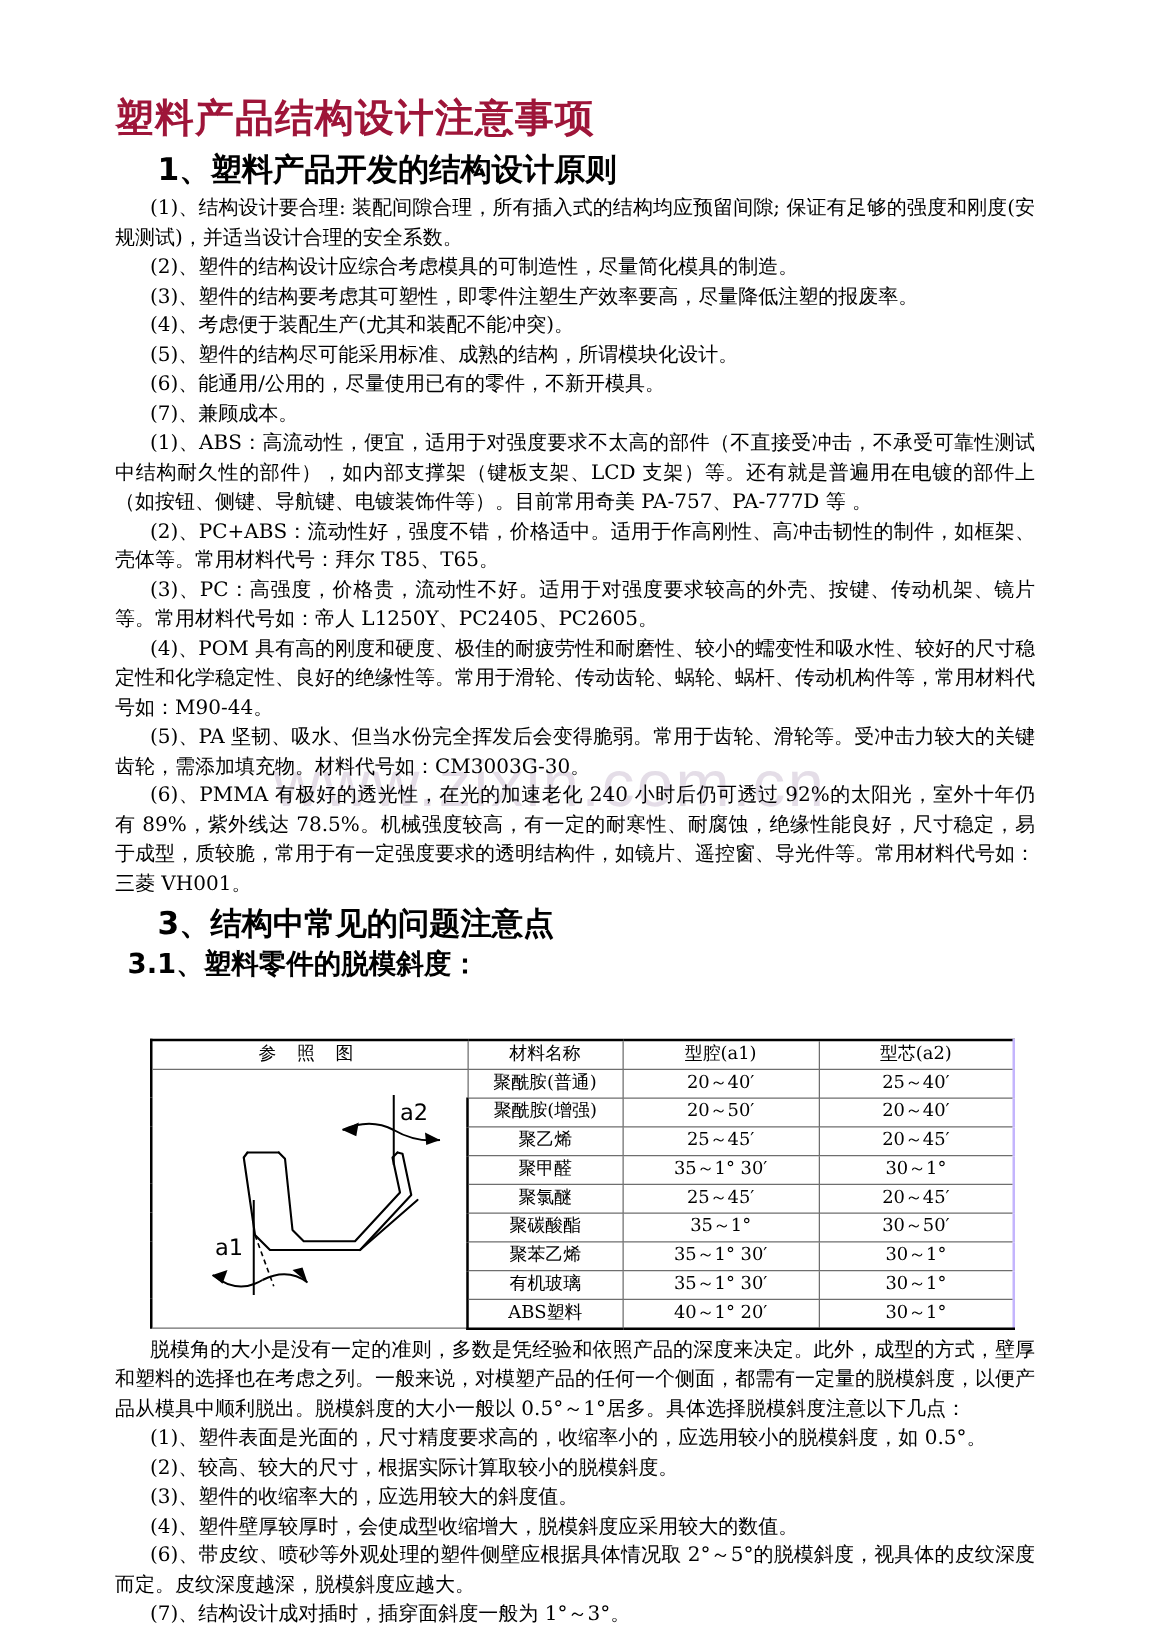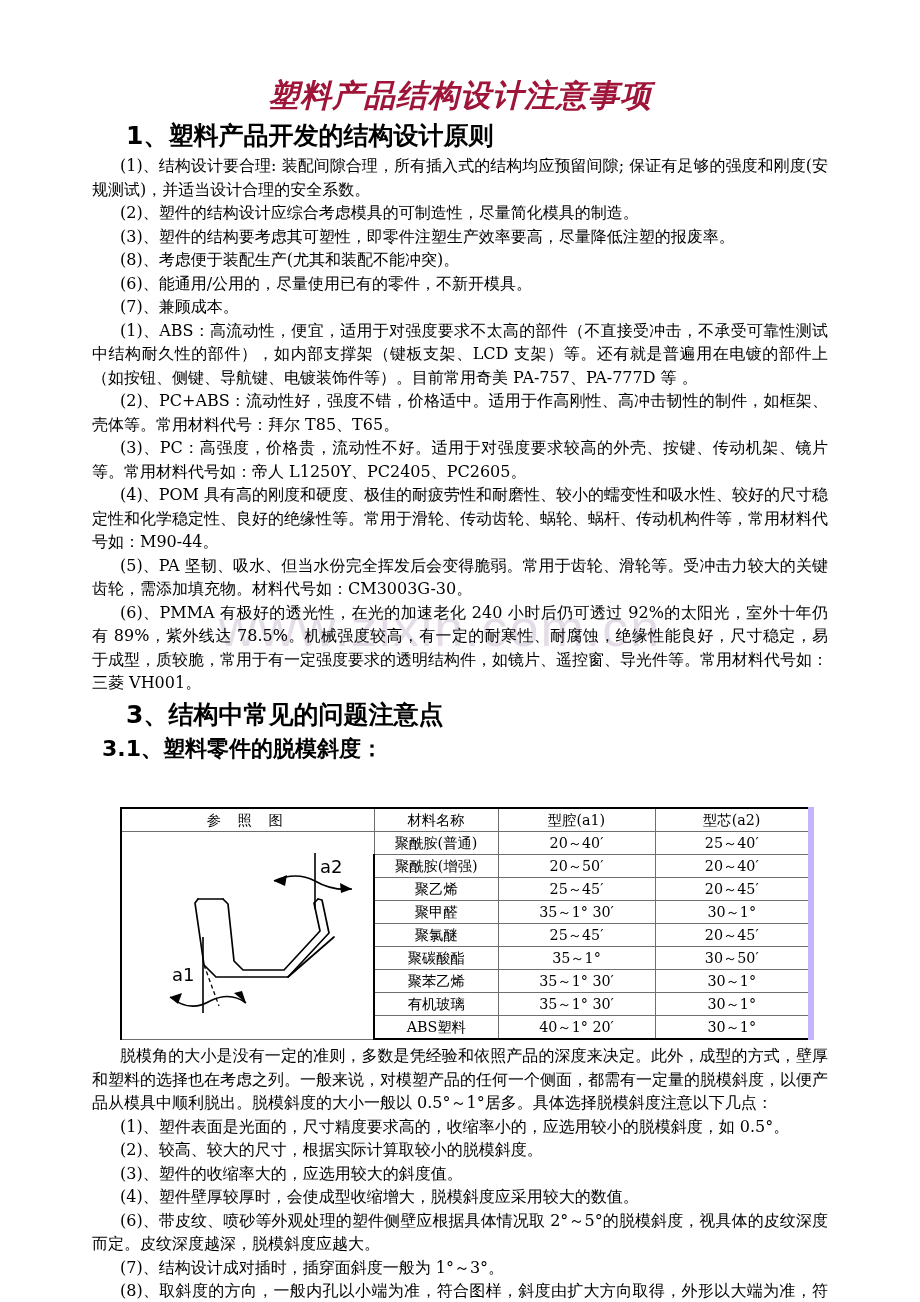--- a/index.html
+++ b/index.html
@@ -34,29 +34,28 @@
     white-space: nowrap;
     z-index: 0;
   }
   #content {
     position: relative;
     z-index: 2;
     padding: 78px 92px 0 92px;
     box-sizing: border-box;
   }
   .doc-title {
-    text-align: center;
+    text-align: left;
     color: #9e1539;
     font-family: "DejaVu Serif", "Liberation Serif", serif;
     font-weight: bold;
     font-size: 31px;
     line-height: 1.15;
     margin: 0 0 6px 0;
     letter-spacing: 1px;
-    font-style: italic;
   }
   .h1 {
     font-family: "DejaVu Sans", "Liberation Sans", sans-serif;
     font-weight: bold;
     font-size: 25px;
     margin: 4px 0 2px 0;
     padding-left: 34px;
     line-height: 1.3;
     letter-spacing: 0px;
   }
@@ -91,21 +90,21 @@
     text-align: center;
     vertical-align: middle;
     padding: 1px 2px;
     font-weight: normal;
     height: 20px;
     line-height: 1.15;
   }
   table.draft .outer-top td { border-top: 2px solid #000; }
   table.draft tr:last-child td { border-bottom: 2px solid #000; }
   table.draft td:first-child { border-left: 2px solid #000; }
-  table.draft td:last-child { border-right: 6px solid #c4b5fd; }
+  table.draft td:last-child { border-right: 2px solid #c4b5fd; }
   col.c1 { width: 253px; }
   col.c2 { width: 124px; }
   col.c3 { width: 157px; }
   col.c4 { width: 156px; }
   .hdr-ref { letter-spacing: 6px; padding-left: 6px; }
   .fig-cell {
     padding: 0 !important;
     vertical-align: middle;
     text-align: center;
   }
@@ -121,21 +120,22 @@
   <div id="watermark">www.zixin.com.cn</div>
 
   <div id="content">
 
     <h1 class="doc-title">塑料产品结构设计注意事项</h1>
 
     <div class="h1">1、塑料产品开发的结构设计原则</div>
     <p class="body">(1)、结构设计要合理: 装配间隙合理，所有插入式的结构均应预留间隙; 保证有足够的强度和刚度(安规测试)，并适当设计合理的安全系数。</p>
     <p class="body">(2)、塑件的结构设计应综合考虑模具的可制造性，尽量简化模具的制造。</p>
     <p class="body">(3)、塑件的结构要考虑其可塑性，即零件注塑生产效率要高，尽量降低注塑的报废率。</p>
-    <p class="body">(8)、考虑便于装配生产(尤其和装配不能冲突)。</p>
+    <p class="body">(4)、考虑便于装配生产(尤其和装配不能冲突)。</p>
+    <p class="body">(5)、塑件的结构尽可能采用标准、成熟的结构，所谓模块化设计。</p>
     <p class="body">(6)、能通用/公用的，尽量使用已有的零件，不新开模具。</p>
     <p class="body">(7)、兼顾成本。</p>
 
     <p class="body">(1)、ABS：高流动性，便宜，适用于对强度要求不太高的部件（不直接受冲击，不承受可靠性测试中结构耐久性的部件），如内部支撑架（键板支架、LCD 支架）等。还有就是普遍用在电镀的部件上（如按钮、侧键、导航键、电镀装饰件等）。目前常用奇美 PA-757、PA-777D 等 。</p>
     <p class="body">(2)、PC+ABS：流动性好，强度不错，价格适中。适用于作高刚性、高冲击韧性的制件，如框架、壳体等。常用材料代号：拜尔 T85、T65。</p>
     <p class="body">(3)、PC：高强度，价格贵，流动性不好。适用于对强度要求较高的外壳、按键、传动机架、镜片等。常用材料代号如：帝人 L1250Y、PC2405、PC2605。</p>
     <p class="body">(4)、POM 具有高的刚度和硬度、极佳的耐疲劳性和耐磨性、较小的蠕变性和吸水性、较好的尺寸稳定性和化学稳定性、良好的绝缘性等。常用于滑轮、传动齿轮、蜗轮、蜗杆、传动机构件等，常用材料代号如：M90-44。</p>
     <p class="body">(5)、PA 坚韧、吸水、但当水份完全挥发后会变得脆弱。常用于齿轮、滑轮等。受冲击力较大的关键齿轮，需添加填充物。材料代号如：CM3003G-30。</p>
     <p class="body">(6)、PMMA 有极好的透光性，在光的加速老化 240 小时后仍可透过 92%的太阳光，室外十年仍有 89%，紫外线达 78.5%。机械强度较高，有一定的耐寒性、耐腐蚀，绝缘性能良好，尺寸稳定，易于成型，质较脆，常用于有一定强度要求的透明结构件，如镜片、遥控窗、导光件等。常用材料代号如：三菱 VH001。</p>
 

